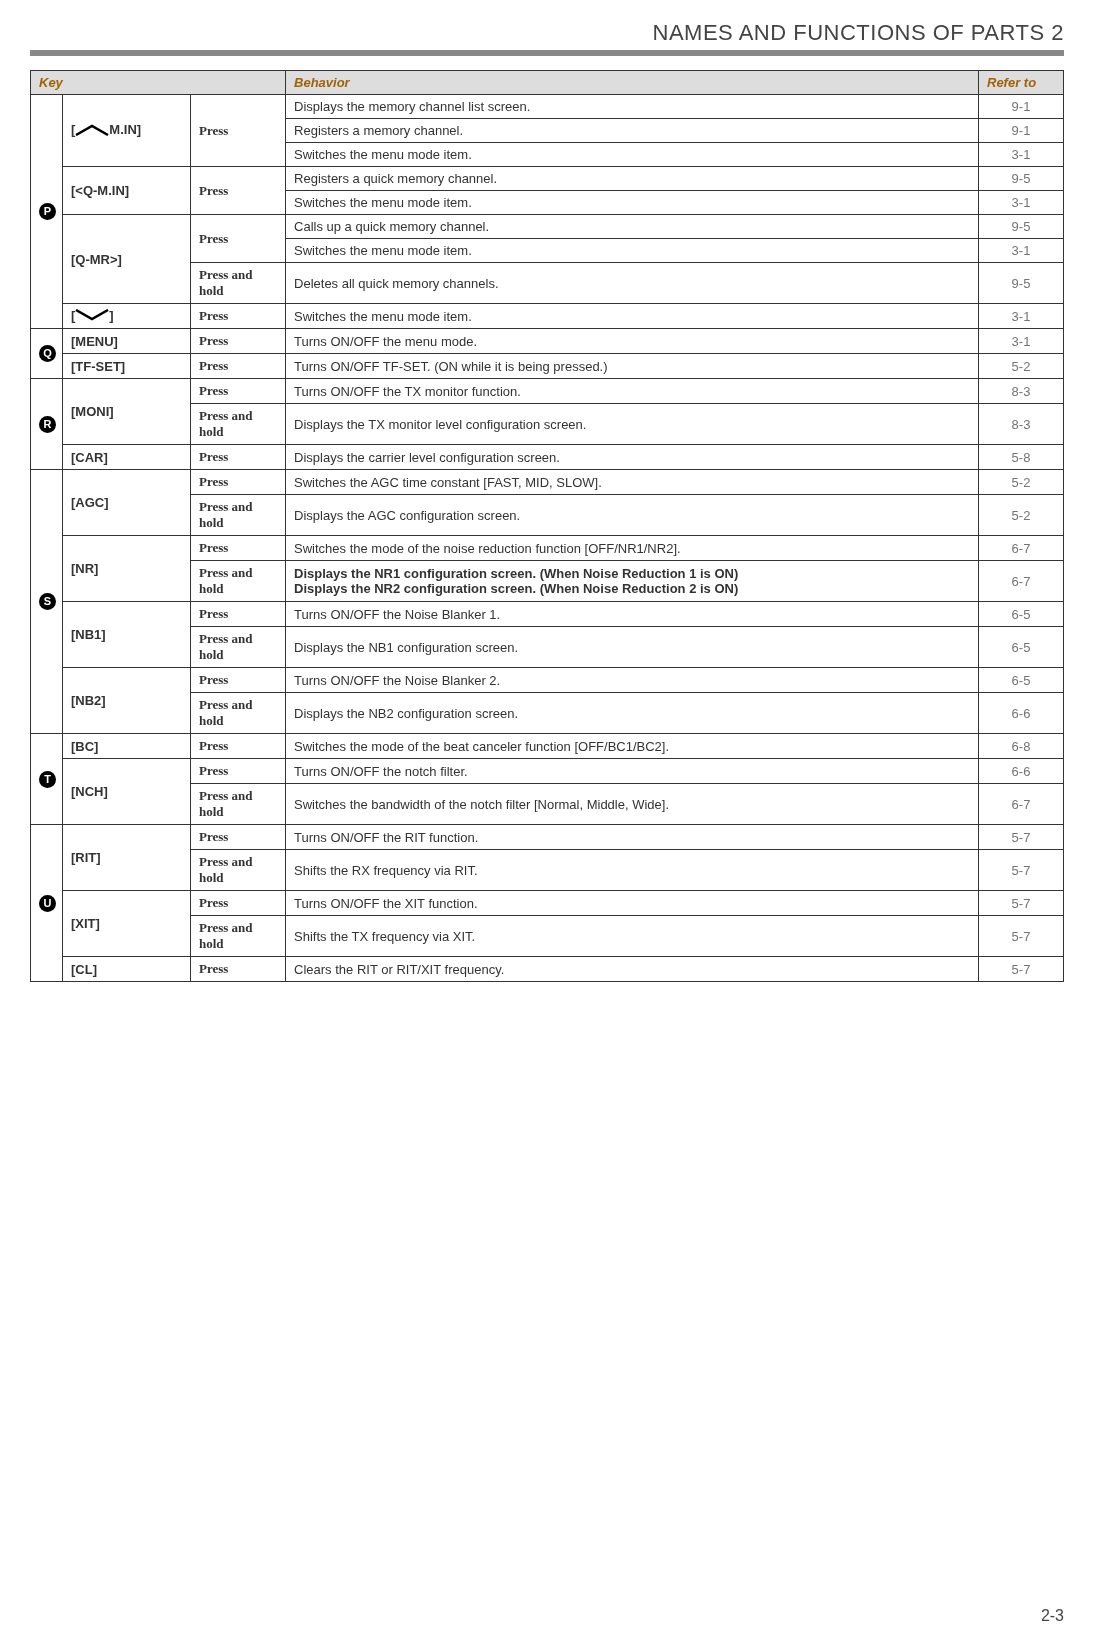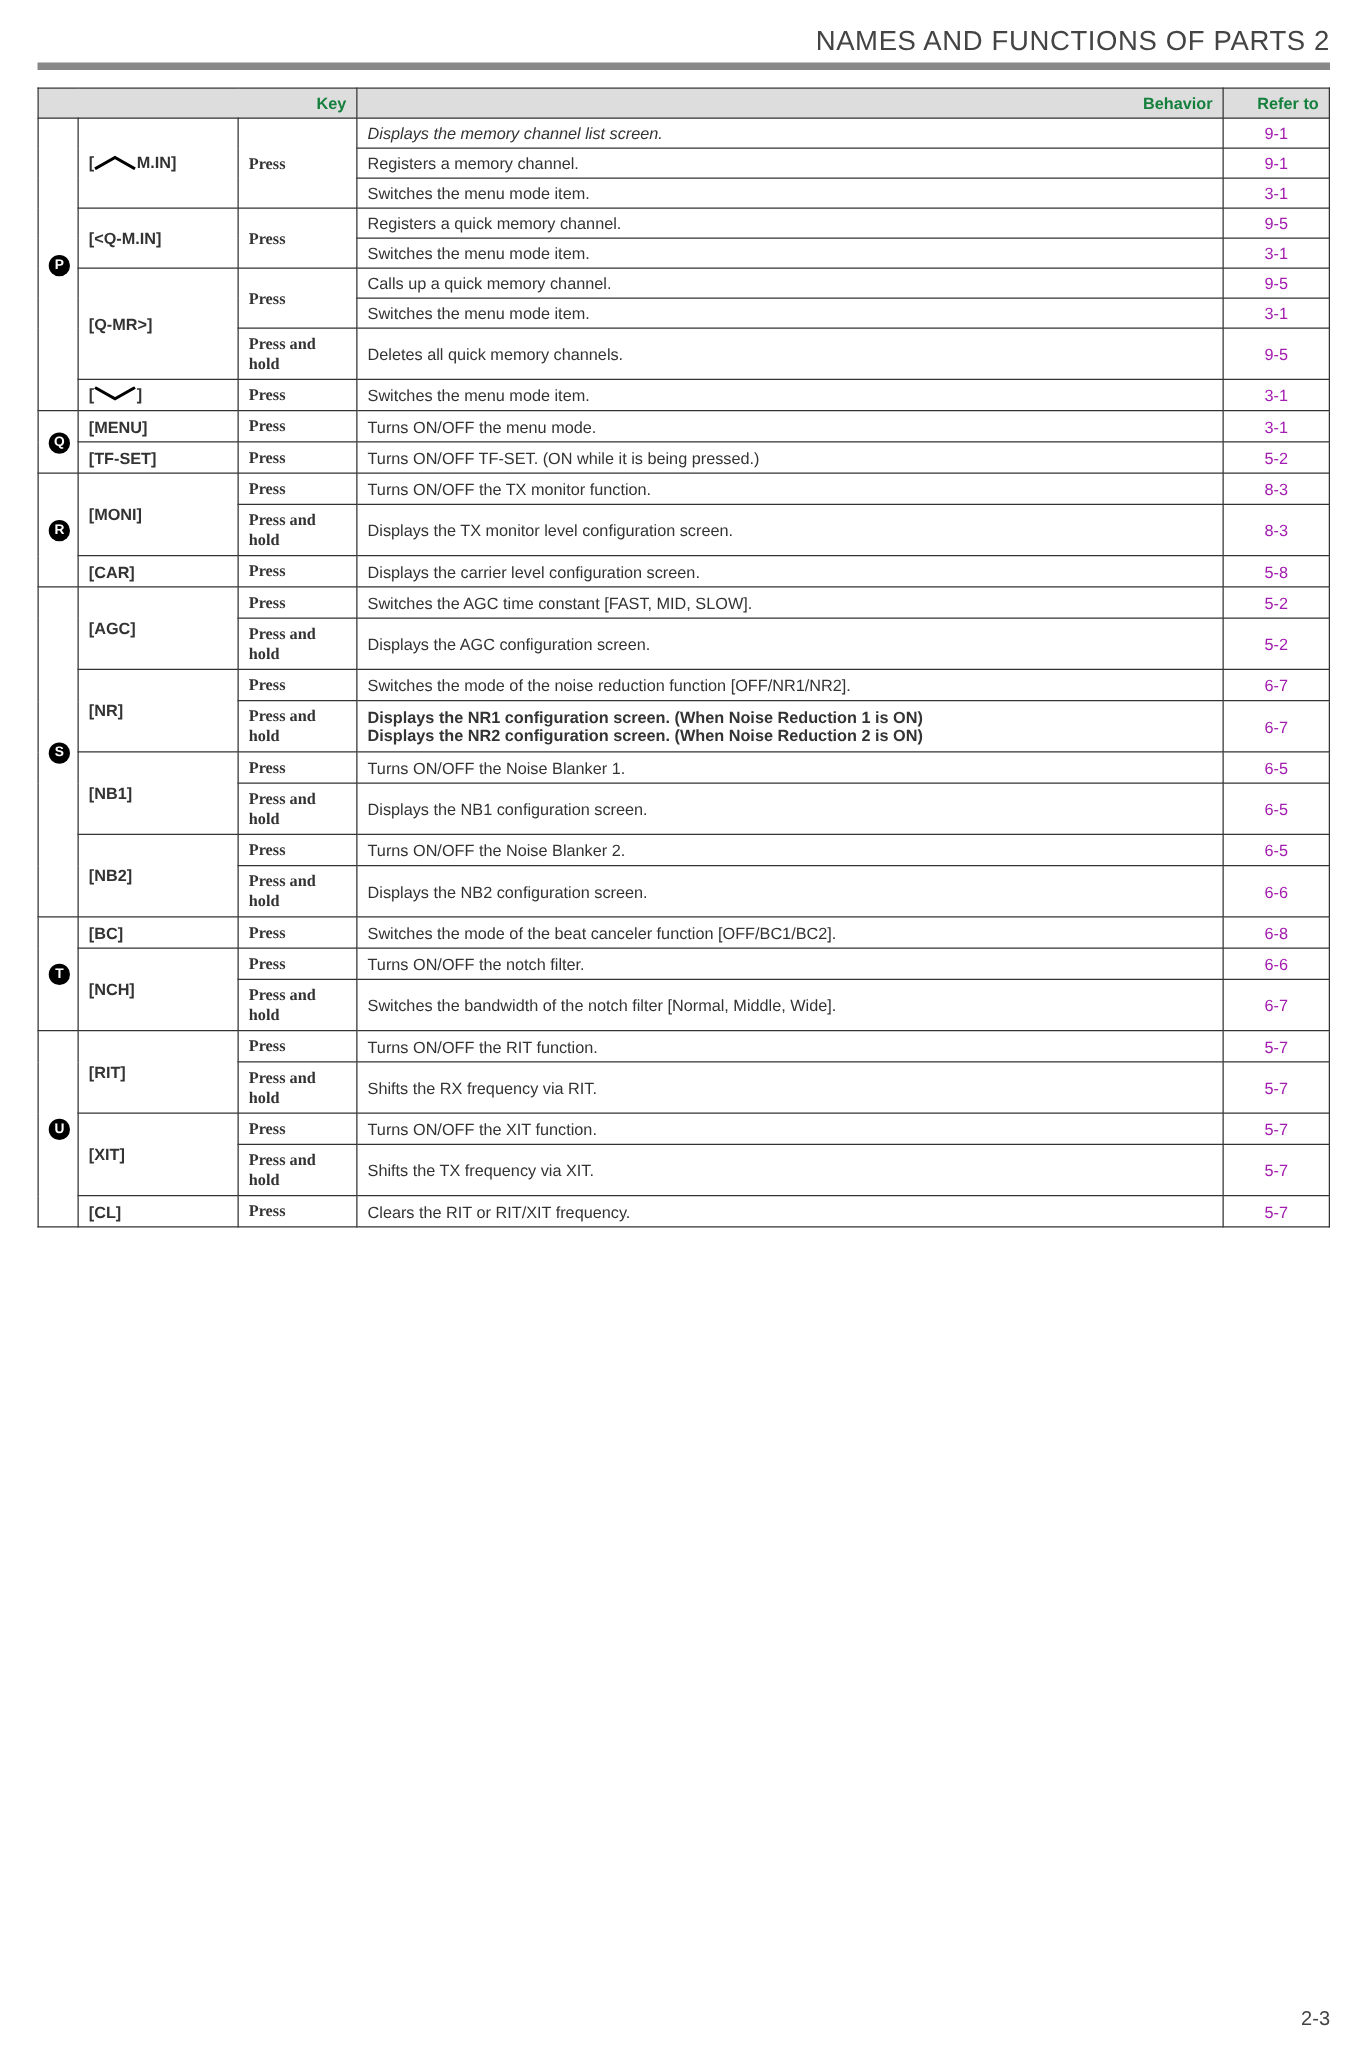--- a/index.html
+++ b/index.html
@@ -33,22 +33,23 @@
   }
   th, td {
     border: 1px solid #333;
     padding: 4px 8px;
     vertical-align: middle;
     background: #fff;
   }
   th {
     background: #ddd;
     font-weight: bold;
-    text-align: right;
-    color: #15803d;
+    text-align: left;
+    color: #a16207;
+    font-style: italic;
   }
   col.col-group { width: 32px; }
   col.col-key { width: 128px; }
   col.col-action { width: 95px; }
   col.col-behavior { width: auto; }
   col.col-refer { width: 85px; }
   td.group-cell {
     text-align: center;
     font-weight: bold;
   }
@@ -61,21 +62,21 @@
     color: #fff;
     font-size: 11px;
     line-height: 17px;
     text-align: center;
     font-family: Arial, sans-serif;
   }
   td.key-cell { font-weight: bold; }
   td.action-cell { font-weight: bold; font-family: Liberation Serif, serif; }
   td.refer-cell {
     text-align: center;
-    color: #a21caf;
+    color: #737373;
   }
   .up-icon, .down-icon {
     display: inline-block;
     vertical-align: middle;
   }
   .page-number {
     position: absolute;
     bottom: 19px;
     right: 30px;
     font-size: 16px;
@@ -103,21 +104,21 @@
       <th>Refer to</th>
     </tr>
   </thead>
   <tbody id="tbody">
       <tr>
         <td class="group-cell" rowspan="9"><span class="circle">P</span></td>
         <td class="key-cell" rowspan="3"><span>[</span><span class="up-icon"><svg width="34" height="12" viewBox="0 0 34 12">
               <polyline points="1,11 17,2 33,11" fill="none" stroke="#000" stroke-width="2.5"></polyline>
             </svg></span><span>M.IN]</span></td>
         <td class="action-cell" rowspan="3">Press</td>
-        <td style="white-space: pre-line; font-style: italic;">Displays the memory channel list screen.</td>
+        <td style="white-space: pre-line;">Displays the memory channel list screen.</td>
         <td class="refer-cell">9-1</td>
       </tr>
       <tr>
         <td style="white-space: pre-line;">Registers a memory channel.</td>
         <td class="refer-cell">9-1</td>
       </tr>
       <tr>
         <td style="white-space: pre-line;">Switches the menu mode item.</td>
         <td class="refer-cell">3-1</td>
       </tr>

